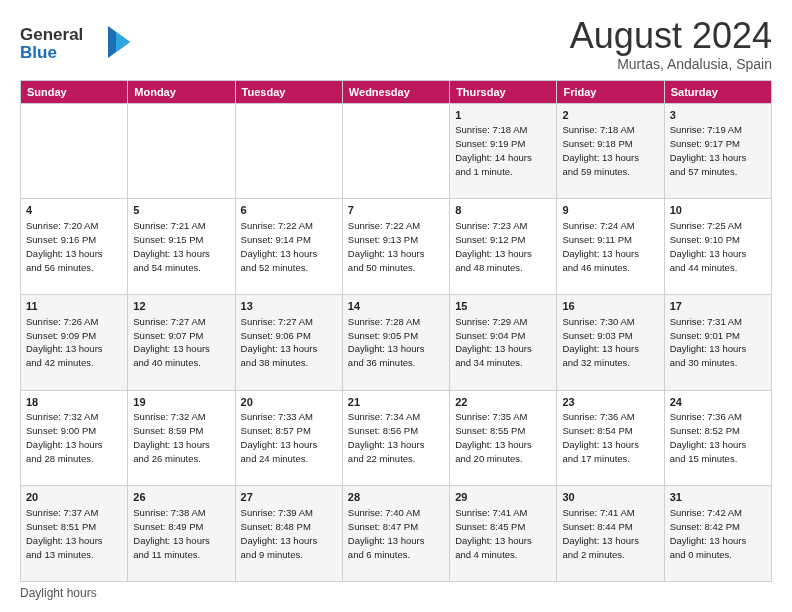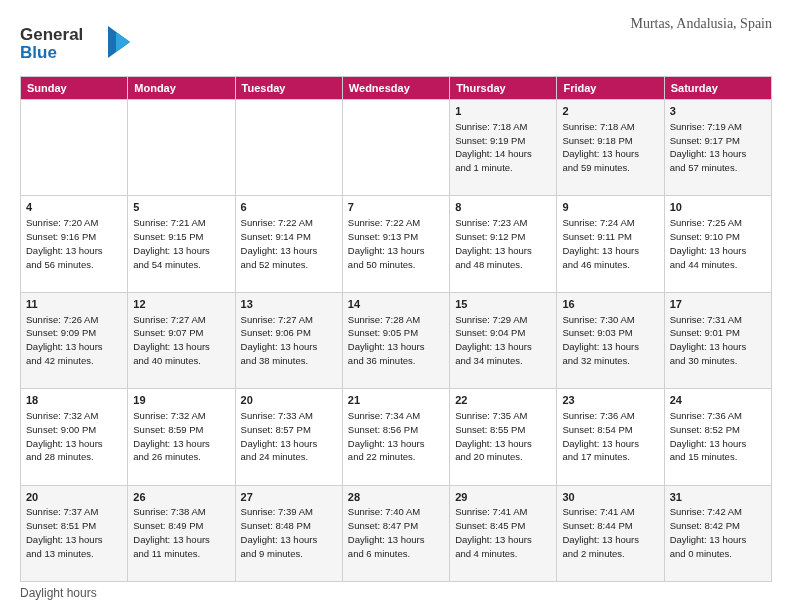--- a/index.html
+++ b/index.html
@@ -33,21 +33,20 @@
     }
     .month-title {
       font-size: 36px;
       font-weight: normal;
       color: #333;
       line-height: 1.1;
     }
     .location {
       font-size: 14px;
       color: #555;
-      font-family: Liberation Serif, serif;
     }
     .calendar-table {
       width: 100%;
       border-collapse: collapse;
       flex: 1;
       font-size: 10px;
     }
     .calendar-table thead tr th {
       background-color: #be185d;
       color: #fff;
@@ -97,20 +96,21 @@
         <svg width="110" height="44" viewBox="0 0 110 44">
           <text x="0" y="20" font-family="Arial" font-size="17" font-weight="bold" fill="#333">General</text>
           <text x="0" y="38" font-family="Arial" font-size="17" font-weight="bold" fill="#1a6fb5">Blue</text>
 
           <polygon points="88,6 110,22 88,38" fill="#1a6fb5"></polygon>
           <polygon points="96,12 110,22 96,32" fill="#2ca5e0"></polygon>
         </svg>
       </div>
     </div>
     <div class="title-block">
+      <div class="month-title">August 2024</div>
       <div class="location">Murtas, Andalusia, Spain</div>
     </div>
   </div>
 
   <table class="calendar-table">
     <thead>
       <tr>
 
       <th>Sunday</th>
           <th>Monday</th>

